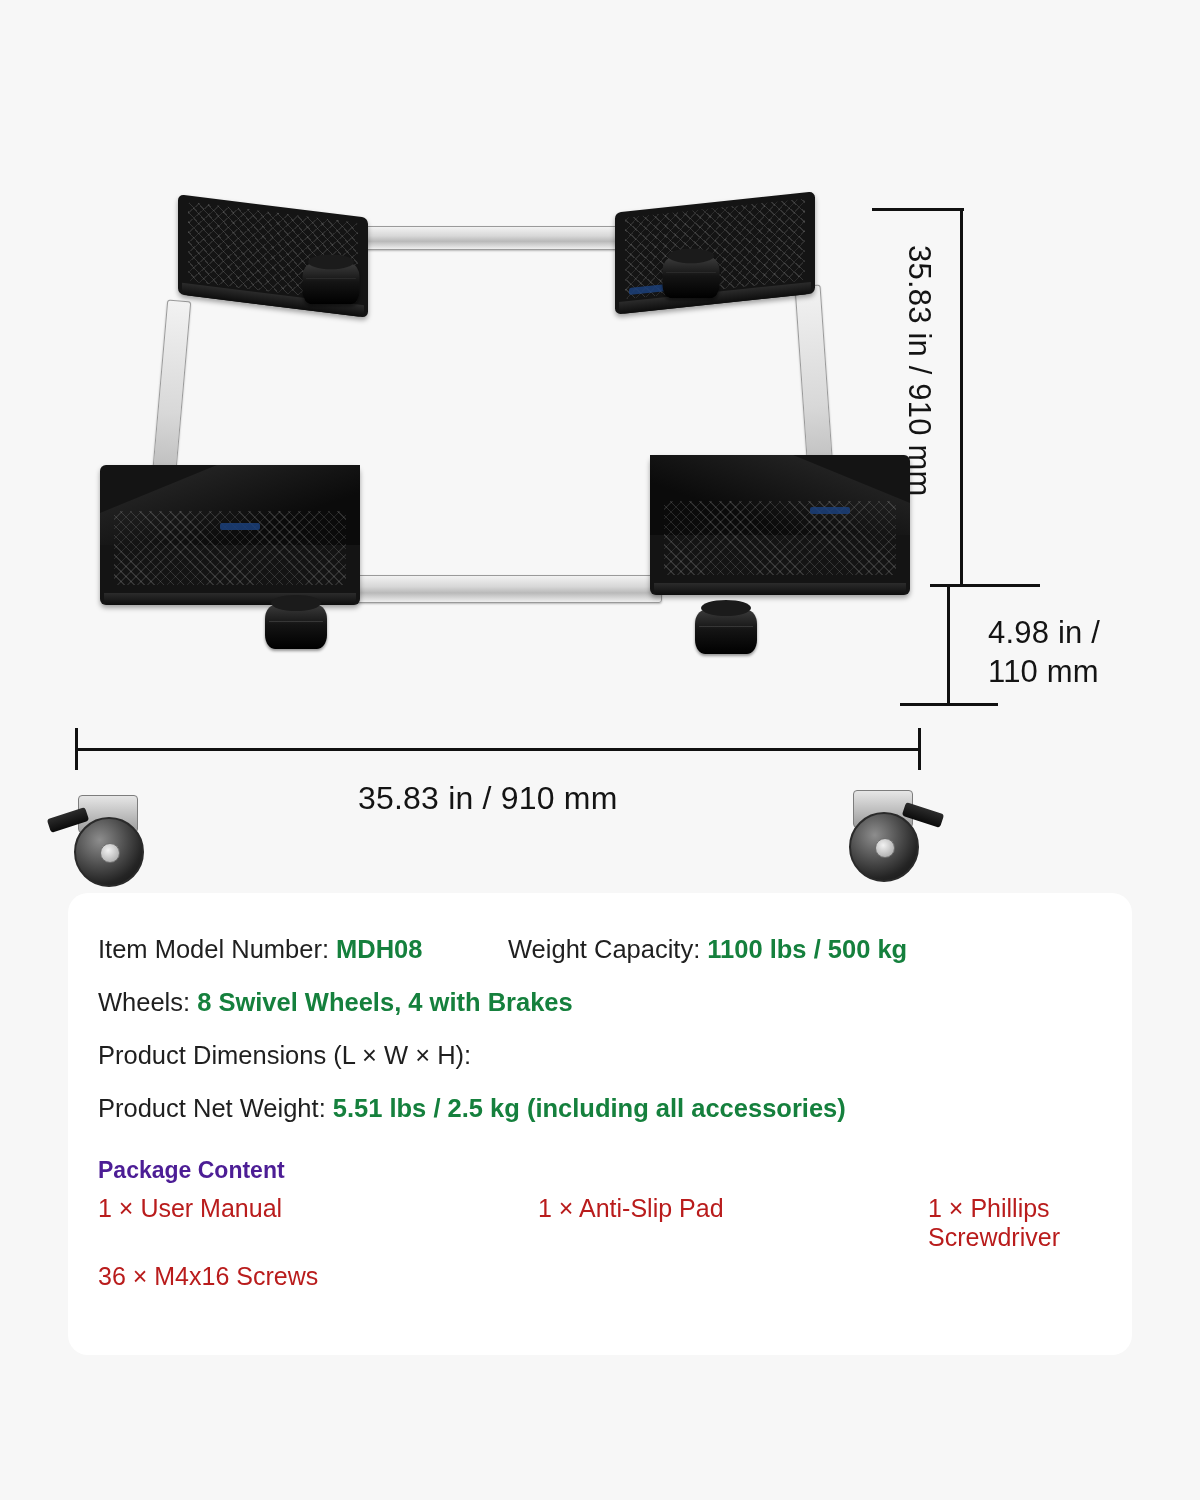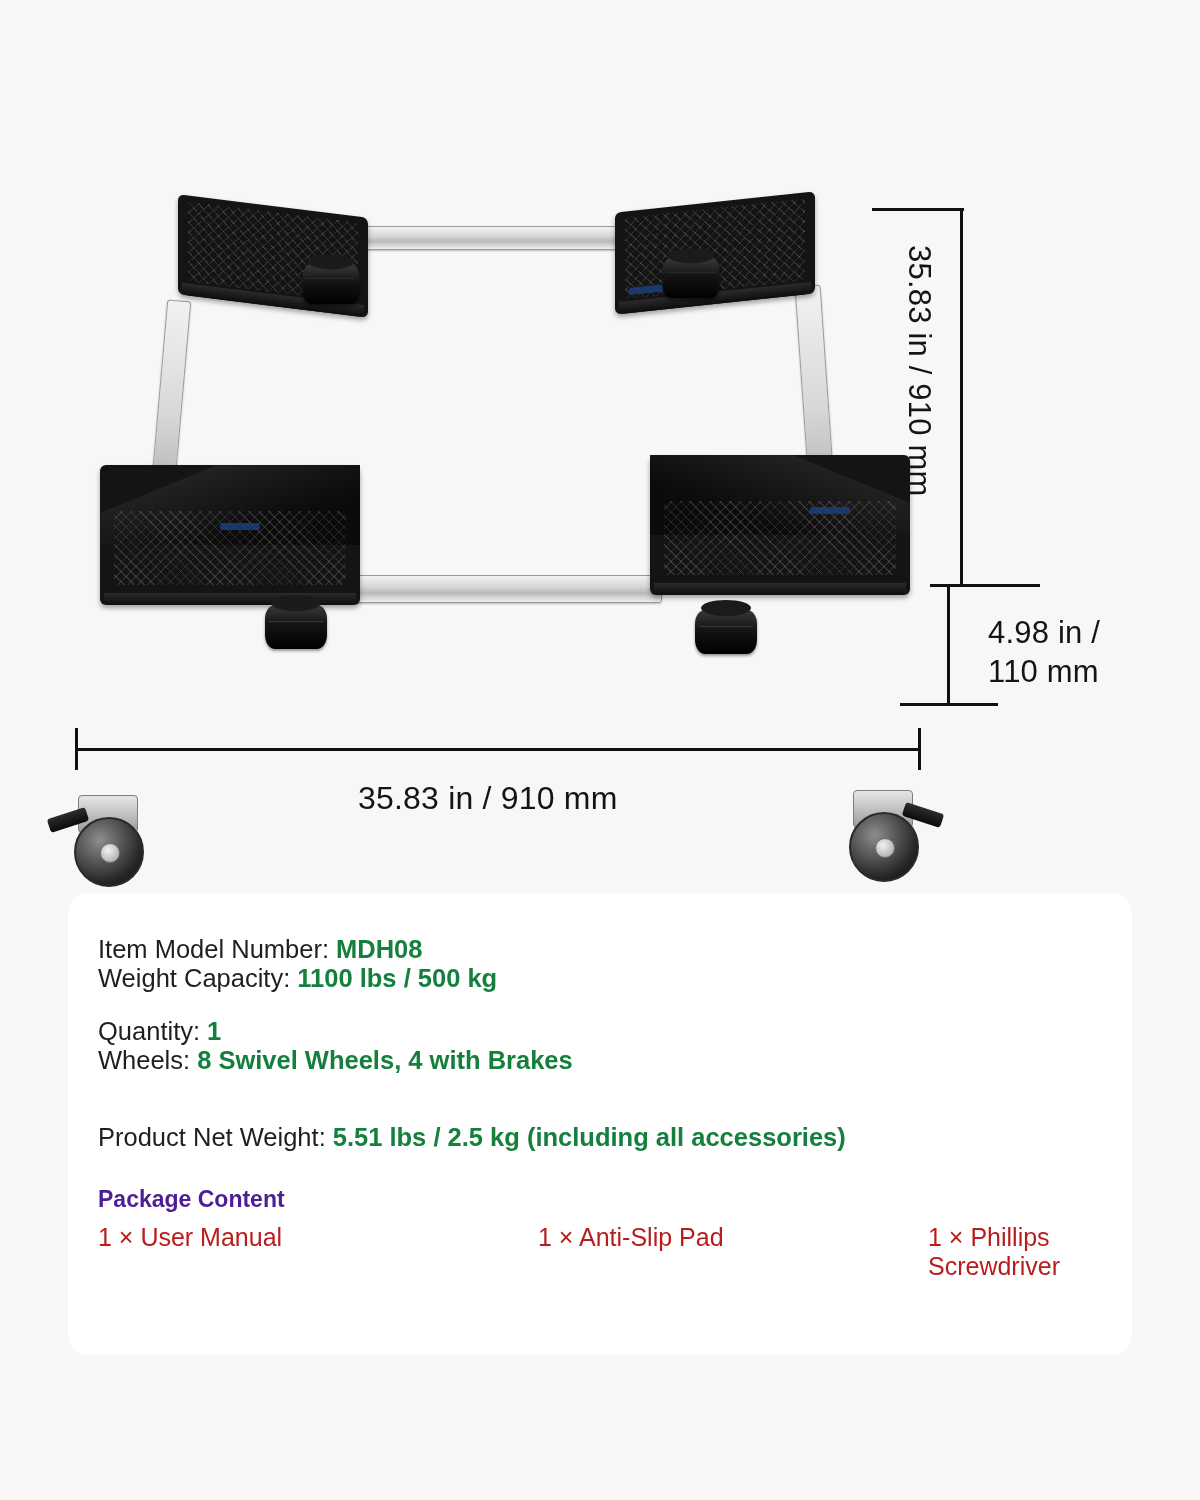--- a/index.html
+++ b/index.html
@@ -197,21 +197,20 @@
     border-radius: 20px;
   }
   .spec-rows {
     padding: 42px 0 0 30px;
   }
   .srow {
     display: flex;
     align-items: baseline;
     margin-bottom: 24px;
     font-size: 25.5px;
-    flex-direction: column;
   }
   .srow .lbl { color: #1f1f1f; }
   .srow .val {
     color: #15803d;
     font-weight: bold;
     margin-left: 7px;
   }
   .col-a { width: 410px; display: flex; align-items: baseline; }
   .col-b { display: flex; align-items: baseline; }
 
@@ -313,44 +312,42 @@
         <span class="lbl">Item Model Number:</span>
         <span class="val">MDH08</span>
       </div>
       <div class="col-b">
         <span class="lbl">Weight Capacity:</span>
         <span class="val">1100 lbs / 500 kg</span>
       </div>
     </div>
 
     <div class="srow">
-      <div class="col-a">
-        <span class="lbl">Quantity:</span>
-        <span class="val">1</span>
-      </div>
       <div class="col-b">
         <span class="lbl">Wheels:</span>
         <span class="val">8 Swivel Wheels, 4 with Brakes</span>
       </div>
     </div>
 
     <div class="srow">
       <div class="col-b">
+        <span class="lbl">Product Dimensions (L × W × H):</span>
       </div>
     </div>
 
     <div class="srow">
       <div class="col-b">
         <span class="lbl">Product Net Weight:</span>
         <span class="val">5.51 lbs / 2.5 kg (including all accessories)</span>
       </div>
     </div>
   </div>
 
   <div class="pkg-title">Package Content</div>
 
   <div class="pkg-grid">
     <div>1 × User Manual</div>
     <div>1 × Anti-Slip Pad</div>
     <div>1 × Phillips Screwdriver</div>
+    <div>36 × M4x16 Screws</div>
     <div></div>
   </div>
 </div>
 
 </body></html>

